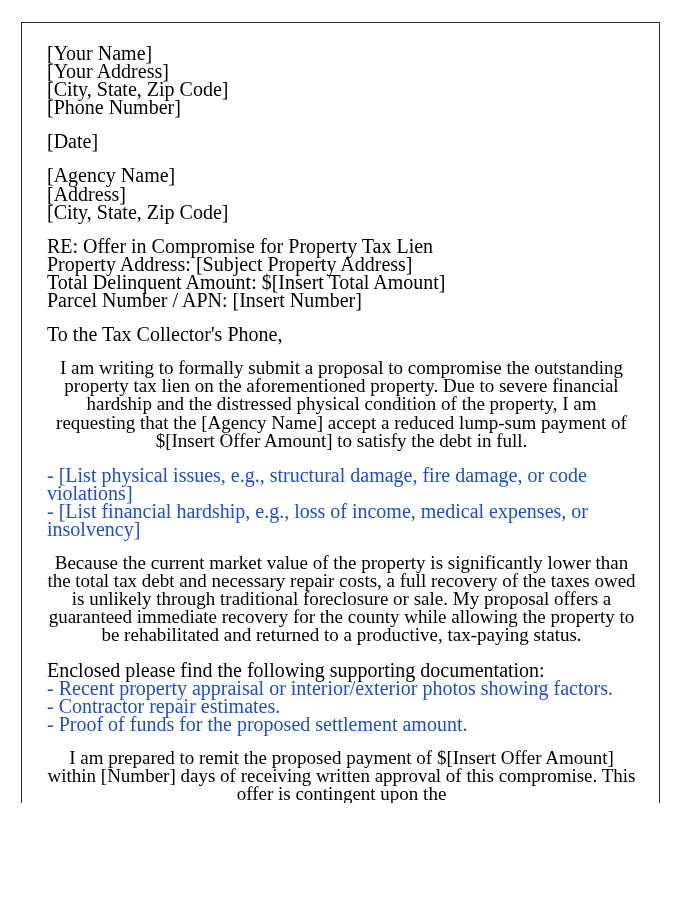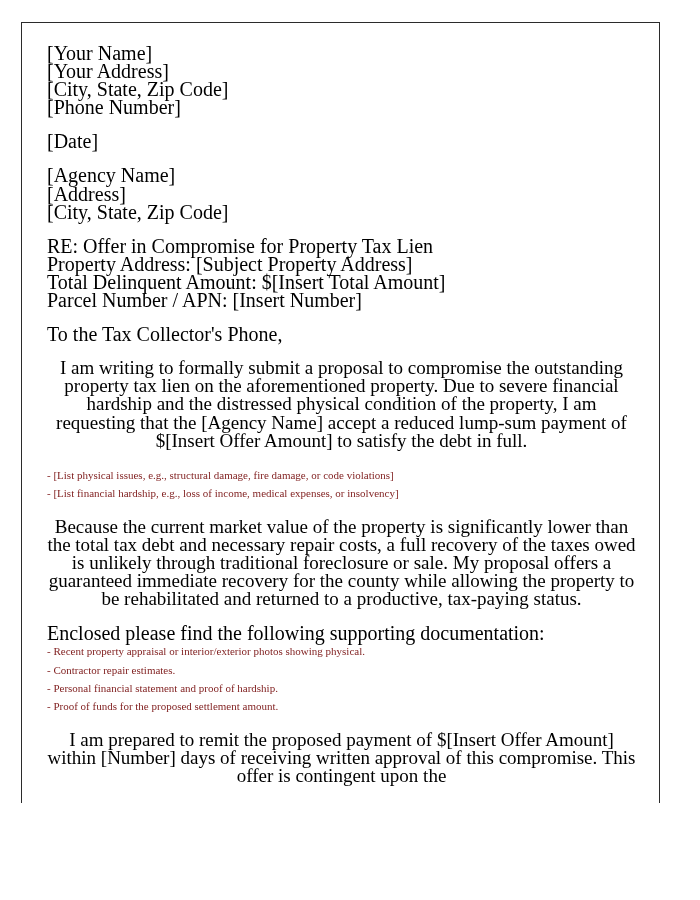--- a/index.html
+++ b/index.html
@@ -61,22 +61,22 @@
   }
   .para {
     display: block;
     color: #000000;
     font-size: 19px;
     line-height: 18.1px;
     text-align: center;
   }
   .list-line {
     display: block;
-    color: #7f1d1d;
-    font-size: 11px;
+    color: #1d4ed8;
+    font-size: 20px;
     line-height: 18.1px;
   }
 </style>
 </head>
 <body>
 
 <div class="page-wrap">
   <div class="sheet">
     <div class="sheet-inner">
 
@@ -116,23 +116,22 @@
         <span class="list-line">- [List physical issues, e.g., structural damage, fire damage, or code violations]</span>
         <span class="list-line">- [List financial hardship, e.g., loss of income, medical expenses, or insolvency]</span>
       </div>
 
       <div class="blk">
         <span class="para">Because the current market value of the property is significantly lower than the total tax debt and necessary repair costs, a full recovery of the taxes owed is unlikely through traditional foreclosure or sale. My proposal offers a guaranteed immediate recovery for the county while allowing the property to be rehabilitated and returned to a productive, tax-paying status.</span>
       </div>
 
       <div class="blk">
         <span class="line">Enclosed please find the following supporting documentation:</span>
-        <span class="list-line">- Recent property appraisal or interior/exterior photos showing physical.</span>
+        <span class="list-line">- Recent property appraisal or interior/exterior photos showing factors.</span>
         <span class="list-line">- Contractor repair estimates.</span>
-        <span class="list-line">- Personal financial statement and proof of hardship.</span>
         <span class="list-line">- Proof of funds for the proposed settlement amount.</span>
       </div>
 
       <div class="blk">
         <span class="para">I am prepared to remit the proposed payment of $[Insert Offer Amount] within [Number] days of receiving written approval of this compromise. This offer is contingent upon the</span>
       </div>
 
     </div>
   </div>
 </div>

